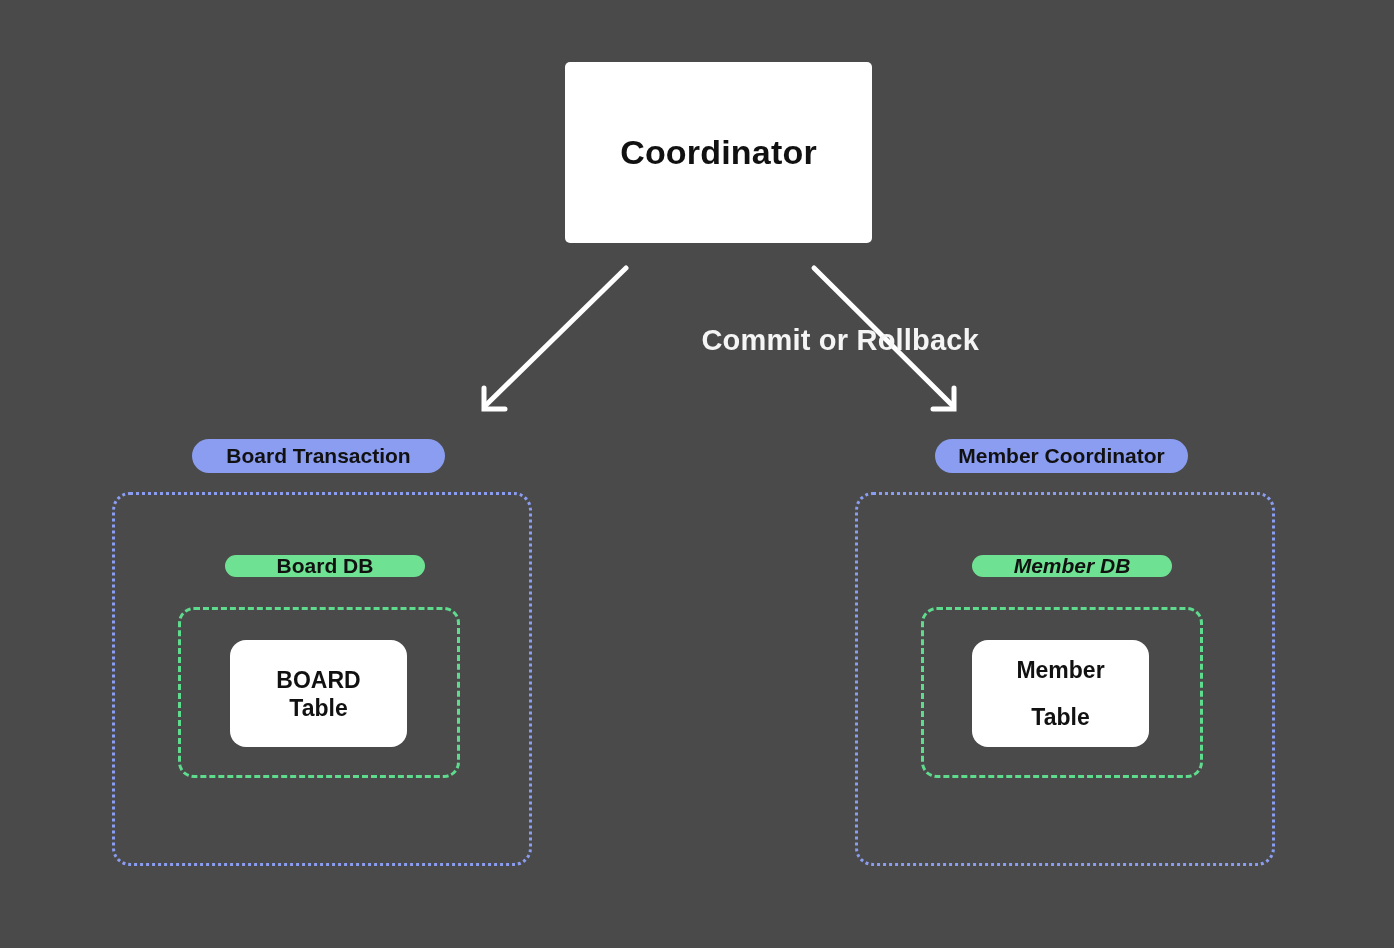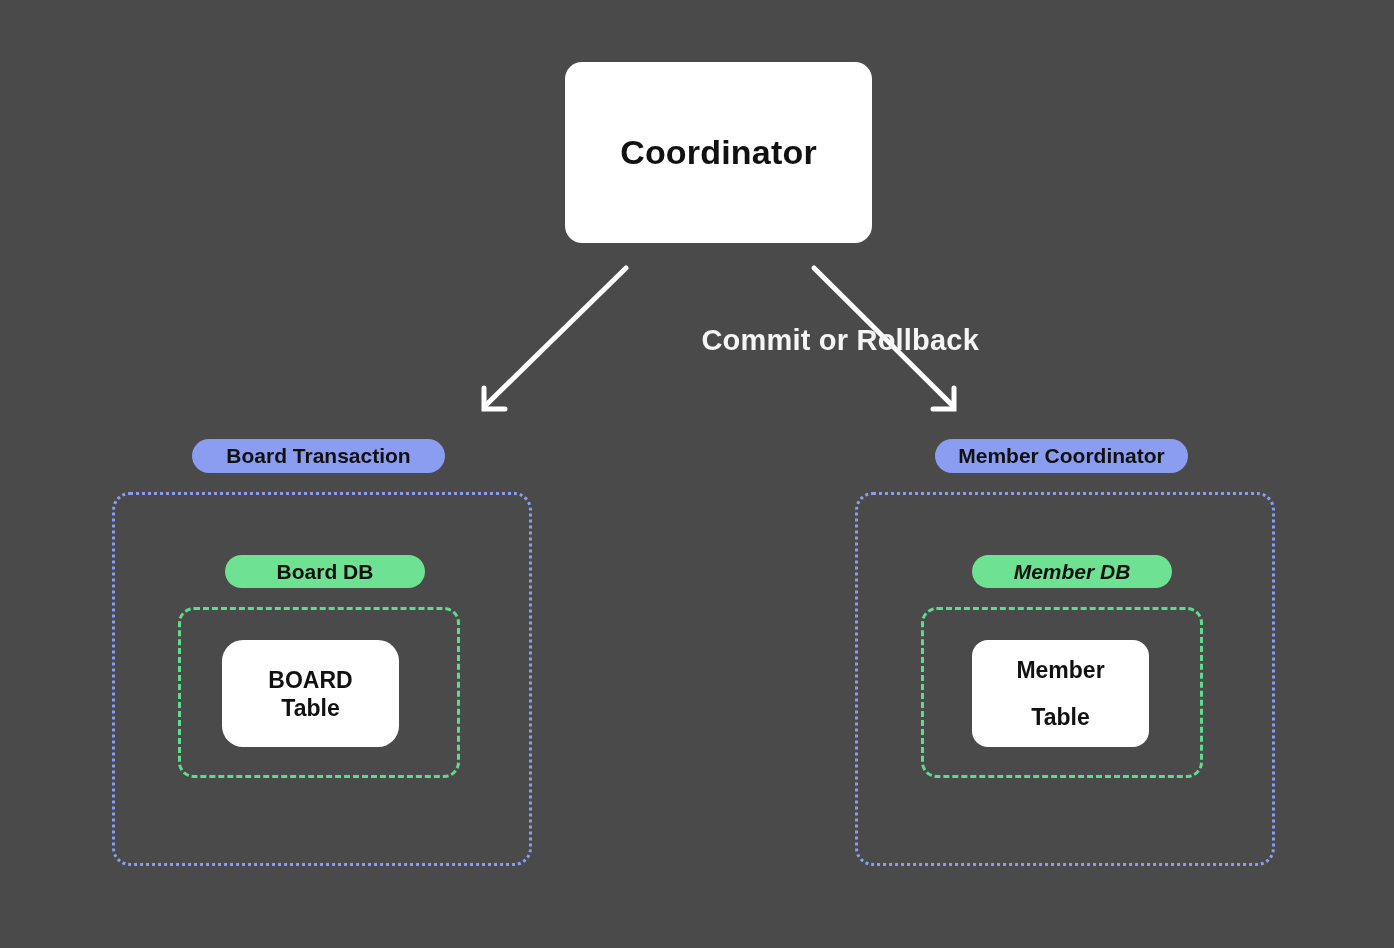--- a/index.html
+++ b/index.html
@@ -19,21 +19,21 @@
     overflow: hidden;
     font-family: "Liberation Sans", sans-serif;
   }
   body { background: var(--background); position: relative; }
 
   .abs { position: absolute; }
 
   .coordinator {
     left: 565px; top: 62px; width: 307px; height: 181px;
     background: var(--node-bg);
-    border-radius: 17px;
+    border-radius: 5px;
     display: flex; align-items: center; justify-content: center;
     color: var(--node-text);
     font-size: 34px; font-weight: 700;
     letter-spacing: 0.2px;
   }
 
   .edge-layer { left: 0; top: 0; width: 1394px; height: 948px; pointer-events: none; }
   .edge-layer .shaft, .edge-layer .barb {
     stroke: var(--arrow);
     stroke-width: 5;
@@ -54,21 +54,21 @@
     border-radius: 999px;
     color: var(--node-text);
     font-weight: 700;
   }
   .transaction-pill {
     width: 253px; height: 34px; top: 439px;
     background: var(--transaction-pill);
     font-size: 21px;
   }
   .db-pill {
-    width: 200px; height: 33px; top: 555px;
+    width: 200px; height: 22px; top: 555px;
     background: var(--db-pill);
     font-size: 21px;
   }
 
   .dotted-box {
     top: 492px; width: 420px; height: 374px;
     border: 3px dotted var(--dotted-border);
     border-radius: 18px;
   }
   .dashed-box {
@@ -85,21 +85,21 @@
     font-size: 23px; font-weight: 700;
     line-height: 28px;
     text-align: center;
   }
 
   
   .tx-pill-left   { left: 192px; }
   .dotted-left    { left: 112px; }
   .db-pill-left   { left: 225px; }
   .dashed-left    { left: 178px; }
-  .table-left     { left: 222px; border-radius: 21px; }
+  .table-left     { left: 230px; }
 
   
   .tx-pill-right  { left: 935px; }
   .dotted-right   { left: 855px; }
   .db-pill-right  { left: 972px; font-style: italic; }
   .dashed-right   { left: 921px; }
   .table-right    { left: 972px; gap: 19px; }
 </style>
 </head>
 <body>

